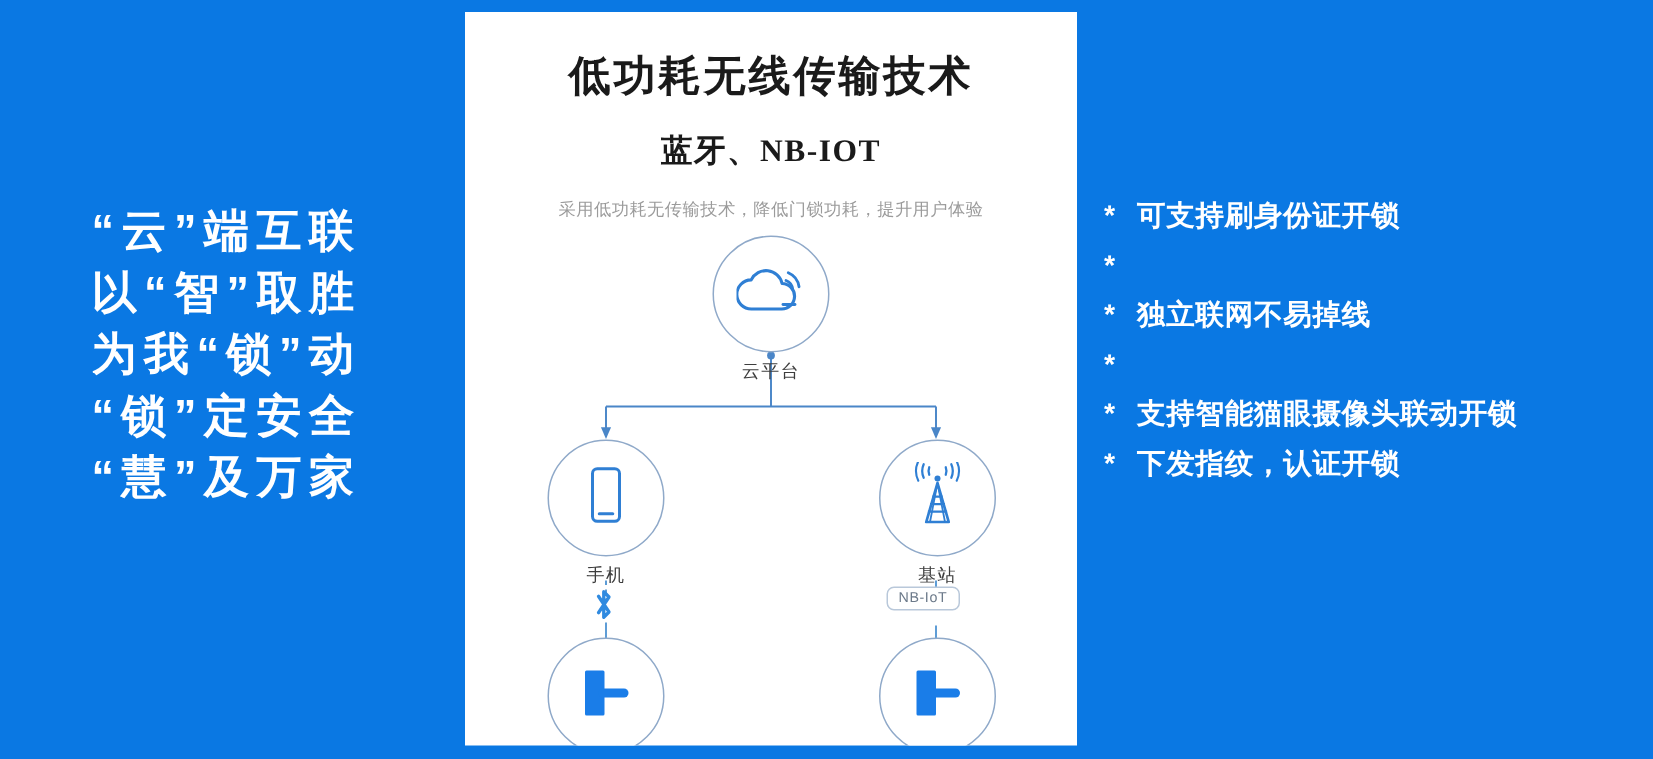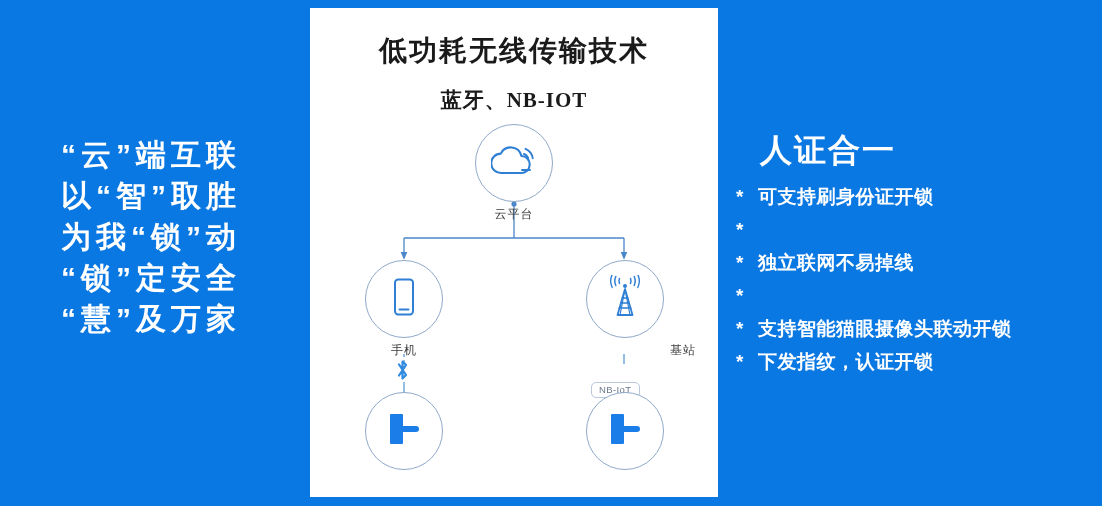--- a/index.html
+++ b/index.html
@@ -151,21 +151,21 @@
     position: absolute;
     width: 120px;
     text-align: center;
     font-size: 12px;
     color: #3d3d3d;
     letter-spacing: 1px;
     white-space: nowrap;
   }
   .label-cloud { left: 144px; top: 86px; }
   .label-phone { left: 34px;  top: 222px;}
-  .label-tower { left: 266px; top: 222px; text-align: right;}
+  .label-tower { left: 255px; top: 222px;}
 
   .connectors {
     position: absolute;
     left: 0;
     top: 0;
     width: 408px;
     height: 340px;
     pointer-events: none;
   }
 
@@ -184,39 +184,39 @@
     top: 238px;
     padding: 1px 7px 2px 7px;
     border: 1px solid #b9c8da;
     border-radius: 5px;
     font-size: 9.5px;
     color: #6c7a8a;
     background: #fff;
     letter-spacing: 0.4px;
     white-space: nowrap;
     font-family: "Liberation Sans", sans-serif;
-    margin-top: 24px;
   }
 </style>
 </head>
 <body>
 
 <div class="poster">
 
   <div class="left-slogan">
     <div class="slogan-line">“云”端互联</div>
     <div class="slogan-line">以“智”取胜</div>
     <div class="slogan-line">为我“锁”动</div>
     <div class="slogan-line">“锁”定安全</div>
     <div class="slogan-line">“慧”及万家</div>
   </div>
 
   <div class="card">
     <div class="card-title">低功耗无线传输技术</div>
     <div class="card-subtitle">蓝牙、NB-IOT</div>
+    <div class="card-desc">采用低功耗无传输技术，降低门锁功耗，提升用户体验</div>
 
     <div class="diagram">
 
       <svg class="connectors" viewBox="0 0 408 340">
         <defs>
           <marker id="arrow" markerWidth="7" markerHeight="7" refX="3.2" refY="3" orient="auto">
             <path d="M0,0.4 L6,3 L0,5.6 z" fill="#4a86c8"></path>
           </marker>
         </defs>
 
@@ -301,21 +301,20 @@
             <rect x="8" y="4" width="13" height="30" rx="1" fill="#1a7de8"></rect>
             <rect x="17" y="16" width="20" height="6" rx="3" fill="#1a7de8"></rect>
           </svg>
         </span>
       </div>
 
     </div>
   </div>
 
   <div class="right-block">
-    <div class="right-heading">人证合一</div>
     <ul class="bullet-list">
       <li class="bullet-item">
         <span class="bullet-star">*</span>
         <span class="bullet-text">可支持刷身份证开锁</span>
       </li>
       <li class="bullet-item">
         <span class="bullet-star">*</span>
       </li>
       <li class="bullet-item">
         <span class="bullet-star">*</span>

